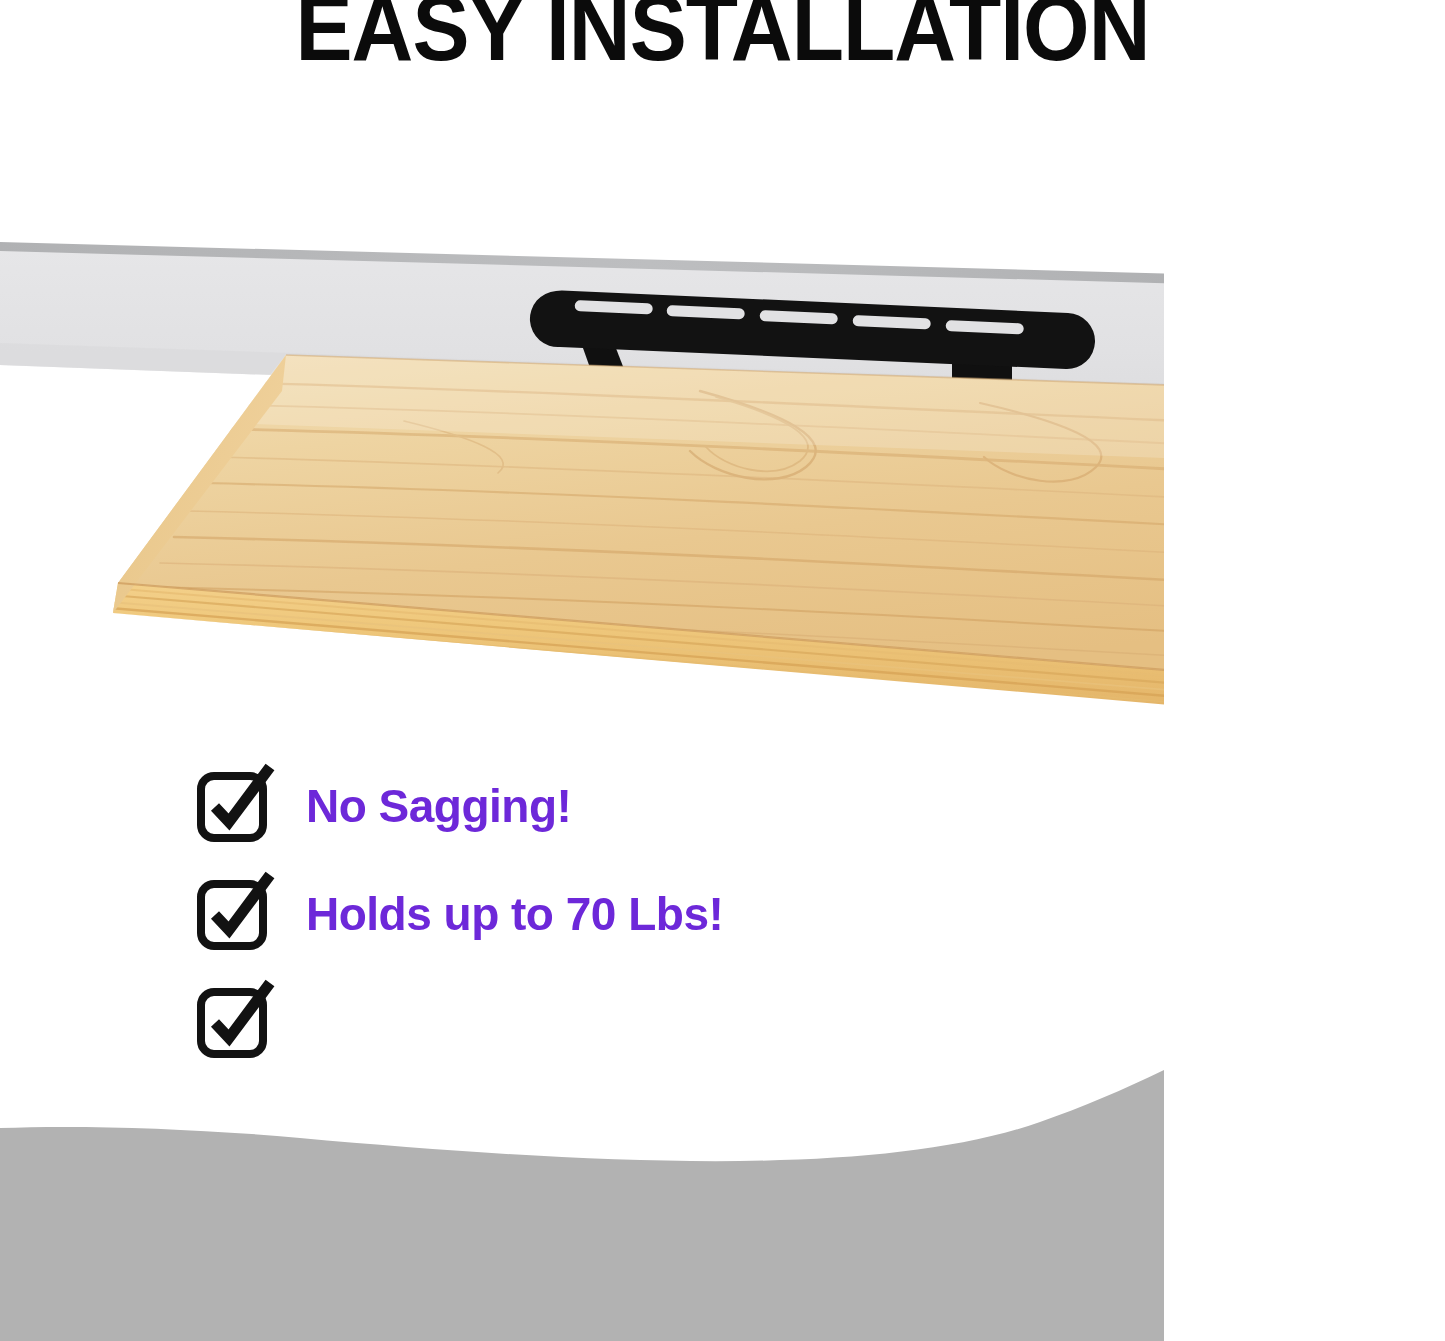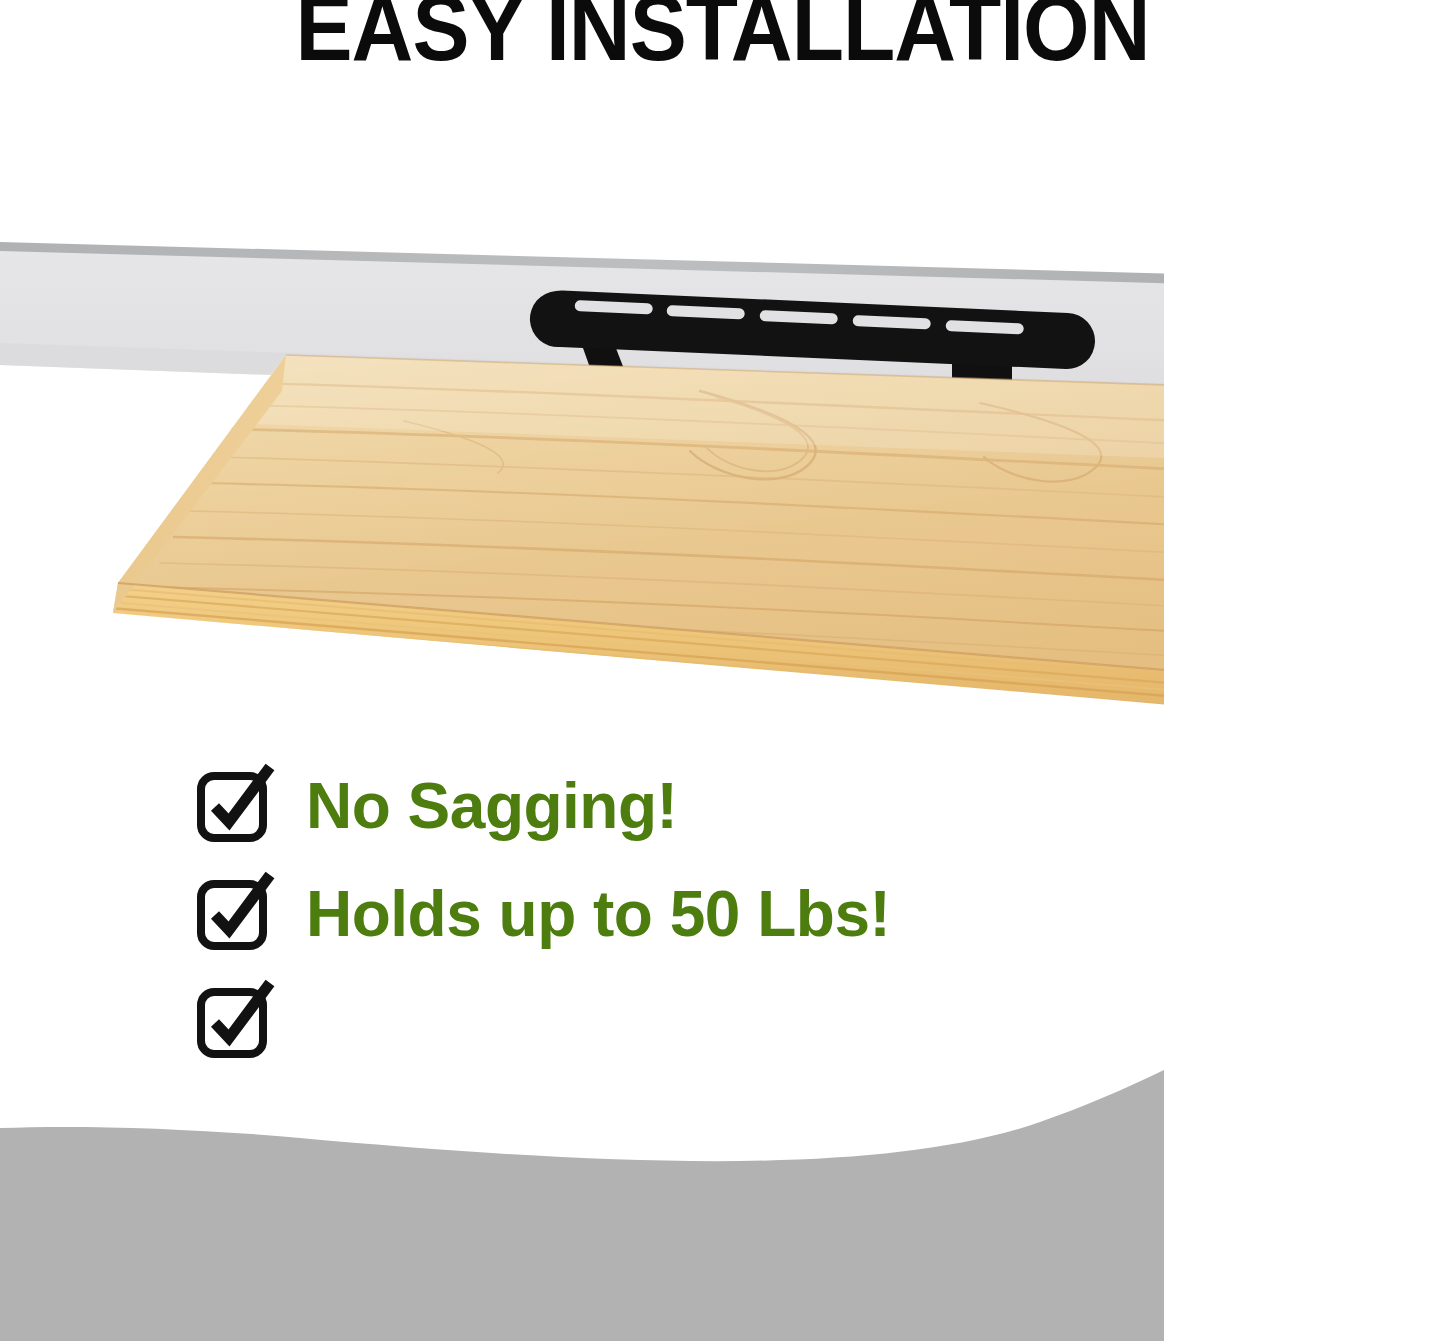--- a/index.html
+++ b/index.html
@@ -56,22 +56,22 @@
   .cbox {
     width:74px; height:74px;
     flex:0 0 74px;
     position:relative;
     margin-right:36px;
   }
   .cbox svg { display:block; width:74px; height:74px; overflow:visible; }
   .feature-label {
     font-family:"Liberation Sans", sans-serif;
     font-weight:bold;
-    font-size:64px;
-    color:#4d7c0f;
+    font-size:46px;
+    color:#6d28d9;
     letter-spacing:-0.5px;
     white-space:nowrap;
     line-height:1;
   }
 
   
   #swoosh {
     position:absolute;
     left:0; top:860px;
     width:1445px; height:481px;
@@ -226,21 +226,21 @@
       <span class="feature-label">No Sagging!</span>
     </li>
 
     <li class="feature-row">
       <span class="cbox">
         <svg viewBox="0 0 74 74" xmlns="http://www.w3.org/2000/svg">
           <rect x="5" y="7" width="62" height="62" rx="13" ry="13" fill="none" stroke="#121212" stroke-width="8"></rect>
           <path d="M 19 38 L 33 53 L 74 -2" fill="none" stroke="#121212" stroke-width="11" stroke-linecap="butt" stroke-linejoin="miter"></path>
         </svg>
       </span>
-      <span class="feature-label">Holds up to 50 Lbs!</span>
+      <span class="feature-label">Holds up to 70 Lbs!</span>
     </li>
 
     <li class="feature-row">
       <span class="cbox">
         <svg viewBox="0 0 74 74" xmlns="http://www.w3.org/2000/svg">
           <rect x="5" y="7" width="62" height="62" rx="13" ry="13" fill="none" stroke="#121212" stroke-width="8"></rect>
           <path d="M 19 38 L 33 53 L 74 -2" fill="none" stroke="#121212" stroke-width="11" stroke-linecap="butt" stroke-linejoin="miter"></path>
         </svg>
       </span>
     </li>

